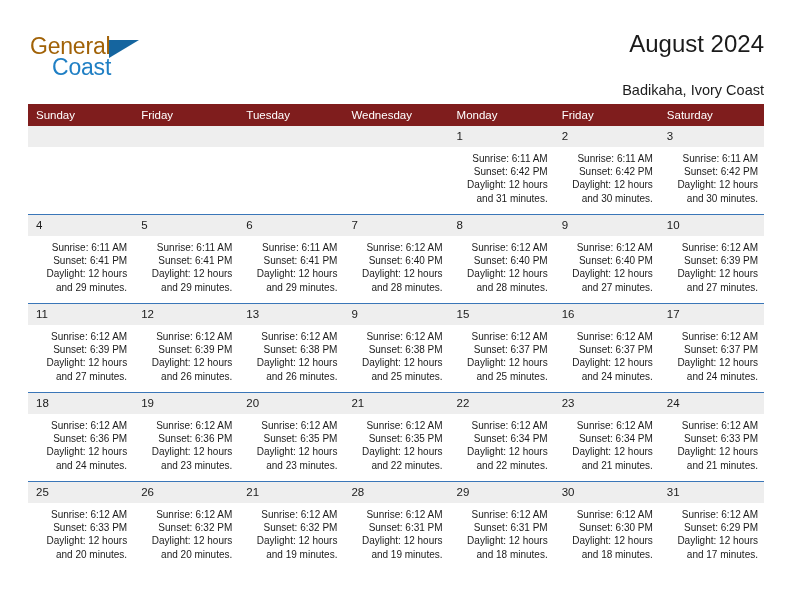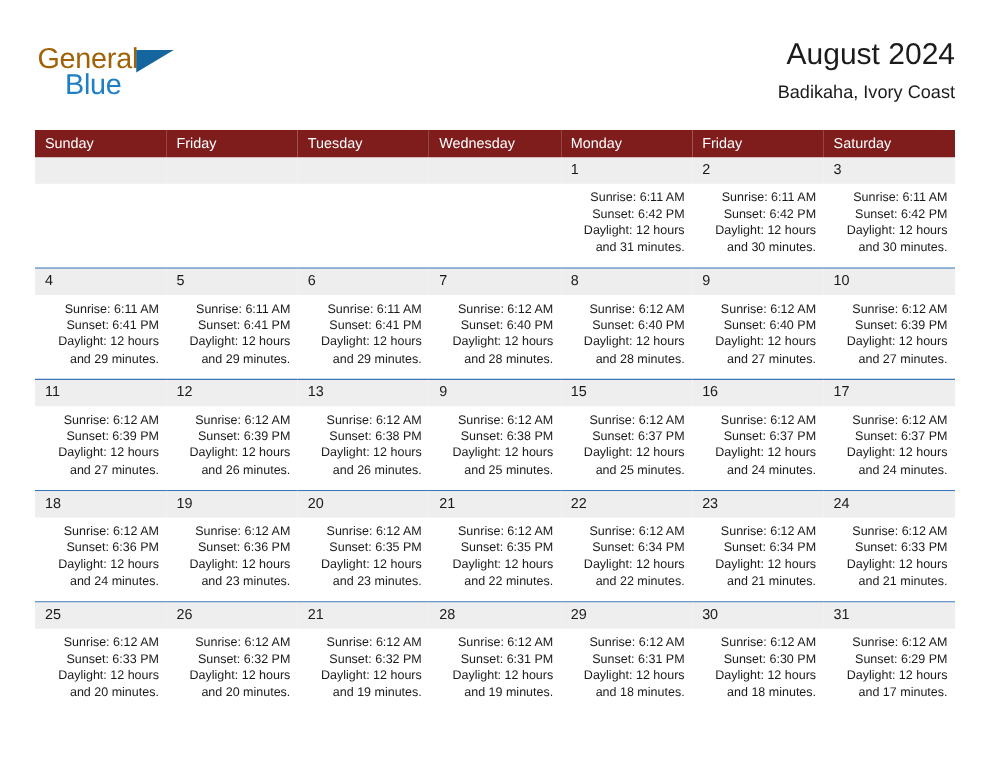--- a/index.html
+++ b/index.html
@@ -75,21 +75,21 @@
   .title-main {
     font-size: 24px;
     color: #1b1b1b;
     line-height: 36px;
     white-space: nowrap;
   }
   .title-sub {
     font-size: 14.5px;
     color: #1b1b1b;
     line-height: 20px;
-    margin-top: 2px;
+    margin-top: 18px;
     white-space: nowrap;
   }
 
   
   .calendar {
     position: absolute;
     left: 28px;
     top: 104px;
     width: 736px;
   }
@@ -147,21 +147,21 @@
 </head>
 <body>
 
 <div class="page">
 
   <div class="header">
 
     <div class="logo">
       <span class="logo-general">General</span>
       <span class="logo-triangle"></span>
-      <span class="logo-blue">Blue</span>
+      <span class="logo-blue">Coast</span>
     </div>
 
     <div class="title-block">
       <div class="title-main">August 2024</div>
       <div class="title-sub">Badikaha, Ivory Coast</div>
     </div>
 
   </div>
 
   <div class="calendar">

